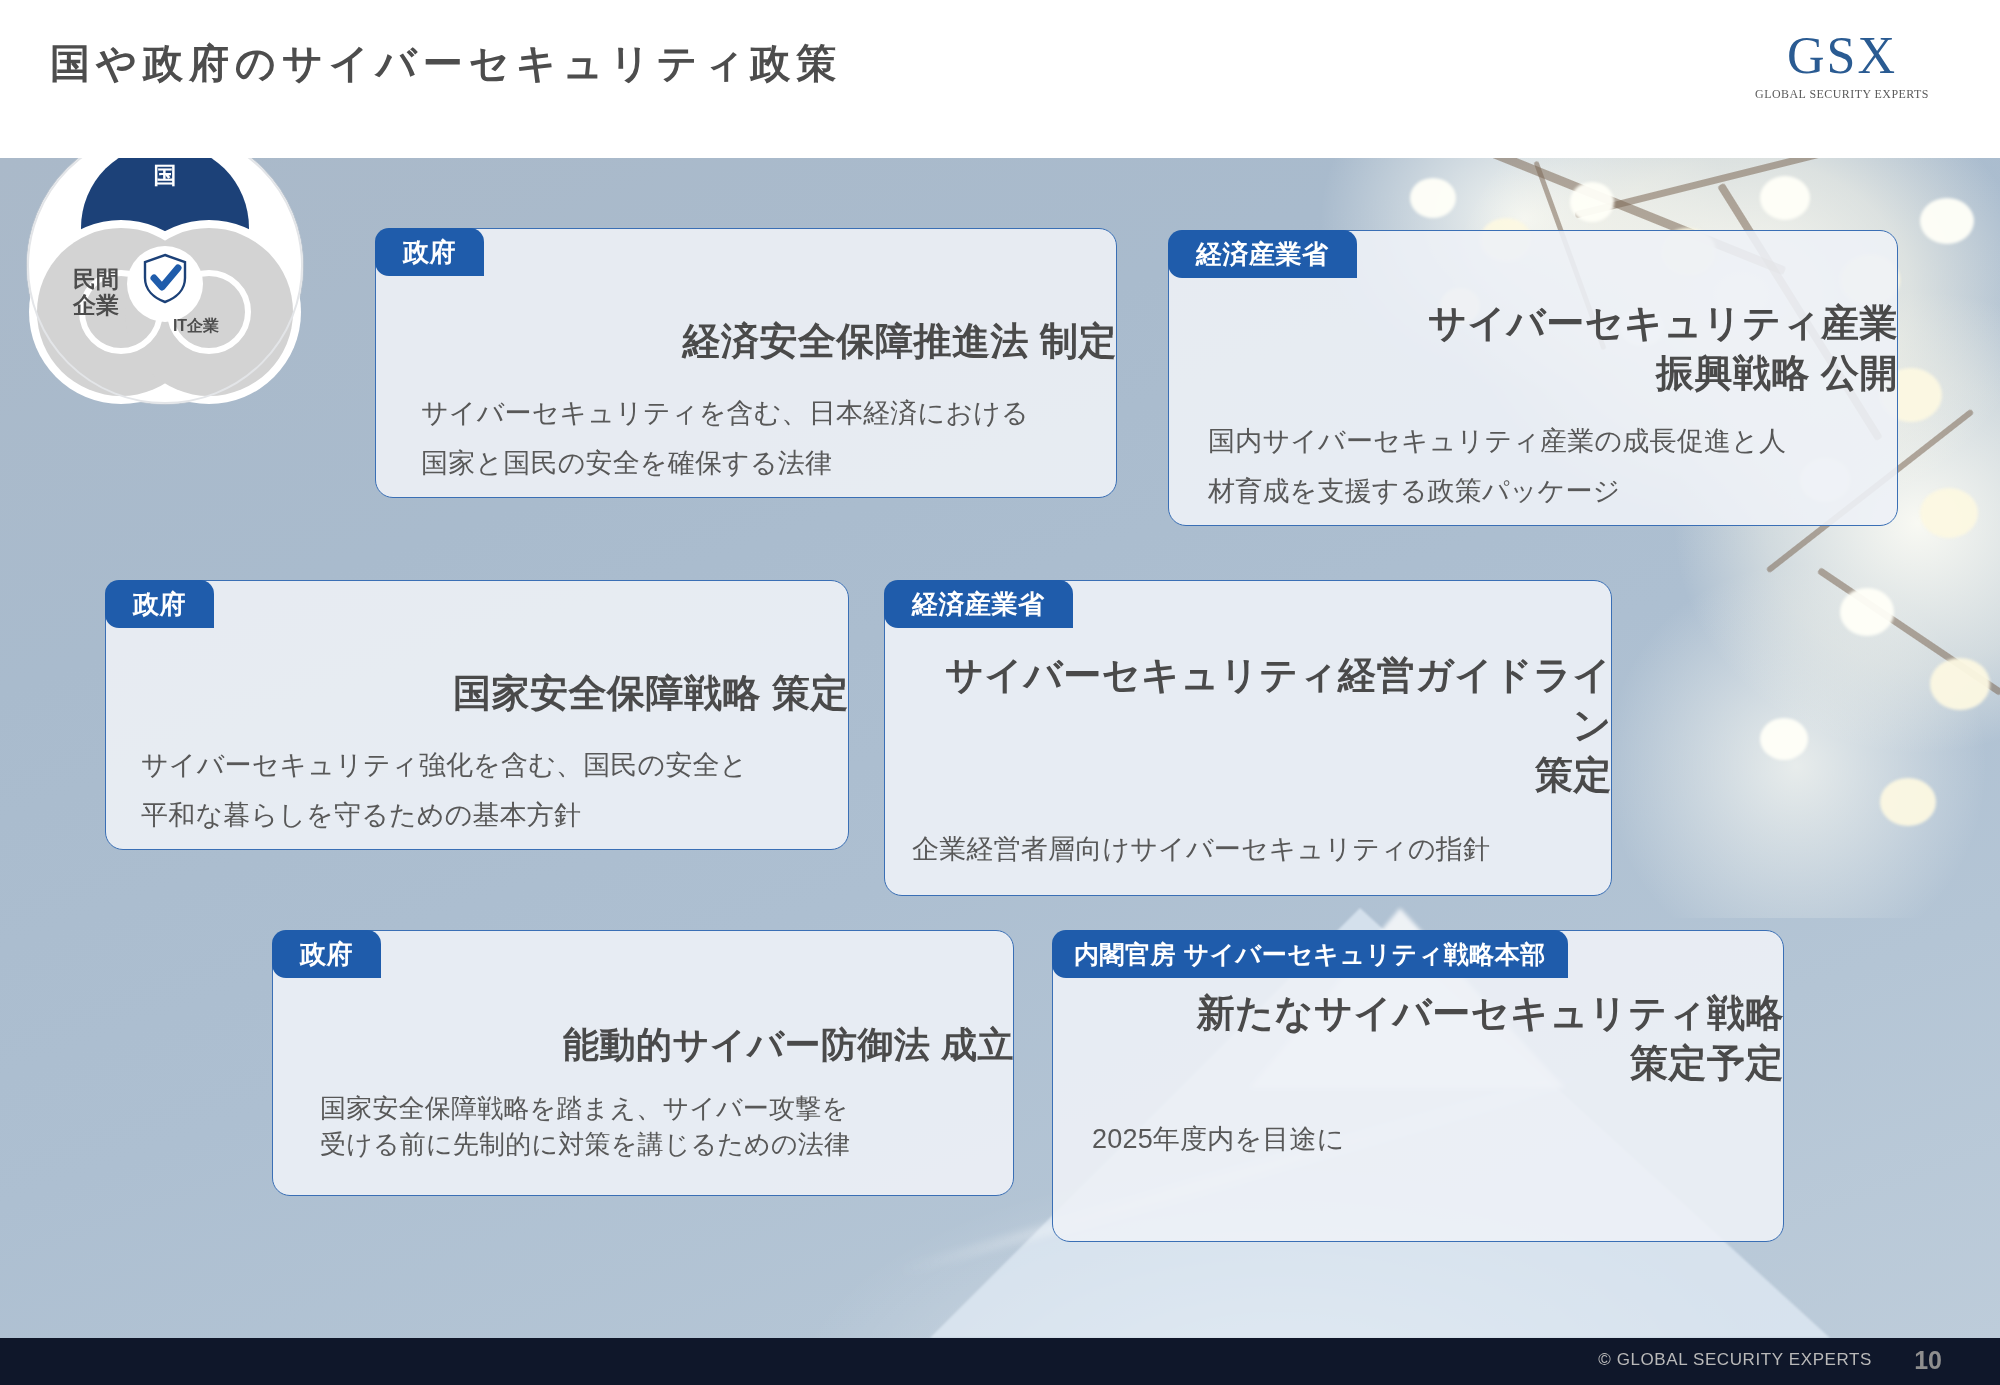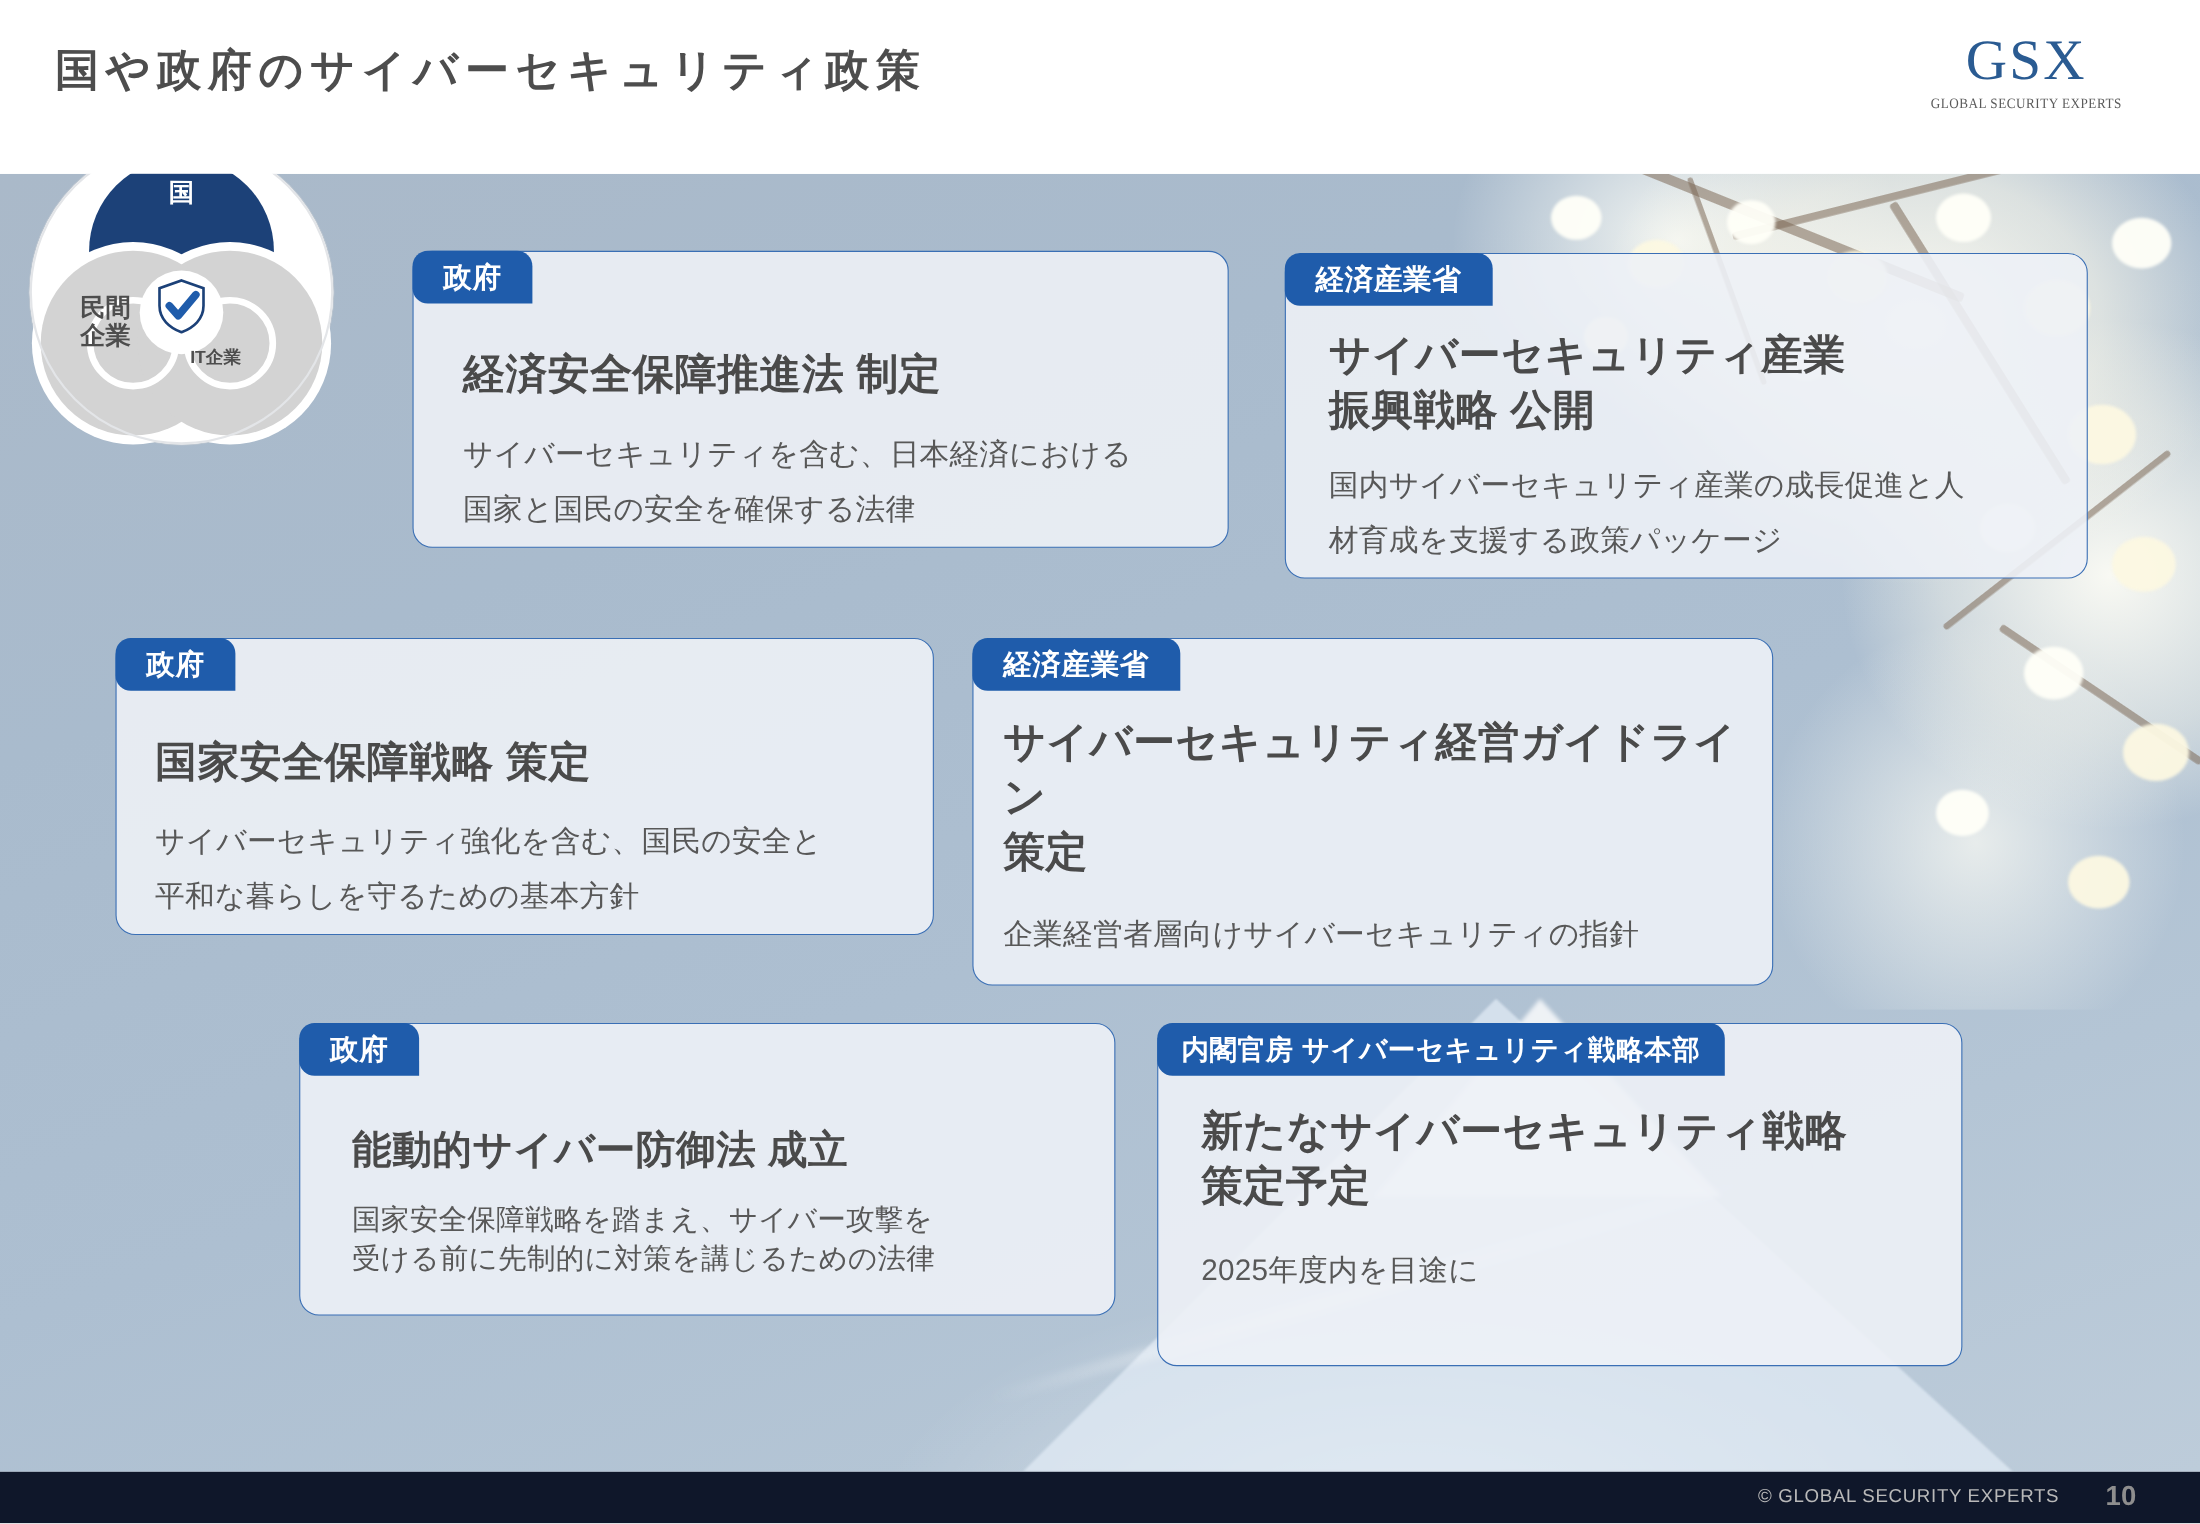--- a/index.html
+++ b/index.html
@@ -100,20 +100,21 @@
   .card-body{
     position:absolute;left:0;top:0;right:0;bottom:0;
     background:rgba(237,241,246,0.90);
     border:1.5px solid #3a6fb5;border-radius:18px;
     z-index:1;
   }
   .card-content{position:absolute;left:0;right:0;top:48px;bottom:0;z-index:4;box-sizing:border-box;}
   .card-title{
     color:#4a4a4a;font-size:38px;font-weight:700;line-height:50px;letter-spacing:0.5px;
     white-space:pre-line;
+    text-align:right;
   }
   .card-desc{
     color:#585858;font-size:27px;font-weight:400;line-height:50px;letter-spacing:0.2px;
     white-space:pre-line;
   }
 
   
   #card-1{left:375px;top:228px;width:742px;height:196px;}
   #card-1 .card-content{padding:40px 0 0 46px;}
   #card-1 .card-desc{margin-top:22px;}
@@ -129,21 +130,21 @@
   #card-4{left:884px;top:580px;width:728px;height:135px;}
   #card-4 .card-content{padding:22px 0 0 28px;}
   #card-4 .card-desc{margin-top:24px;}
 
   #card-5{left:272px;top:930px;width:742px;height:125px;}
   #card-5 .card-content{padding:42px 0 0 48px;}
   #card-5 .card-title{font-size:36px;}
   #card-5 .card-desc{margin-top:20px;font-size:26px;line-height:36px;}
 
   #card-6{left:1052px;top:930px;width:732px;height:128px;}
-  #card-6 .card-content{padding:26px 0 0 40px;}
+  #card-6 .card-content{padding:10px 0 0 40px;}
   #card-6 .card-desc{margin-top:26px;}
   #card-6 .card-tab{font-size:25px;padding:0 22px;}
 
   
   .footer{position:absolute;left:0;bottom:0;width:2000px;height:47px;background:#0f172a;z-index:40;}
   .footer-copy{
     position:absolute;right:128px;top:12px;
     font-size:17px;color:#b9b9b9;letter-spacing:0.6px;white-space:nowrap;
   }
   .footer-page{

